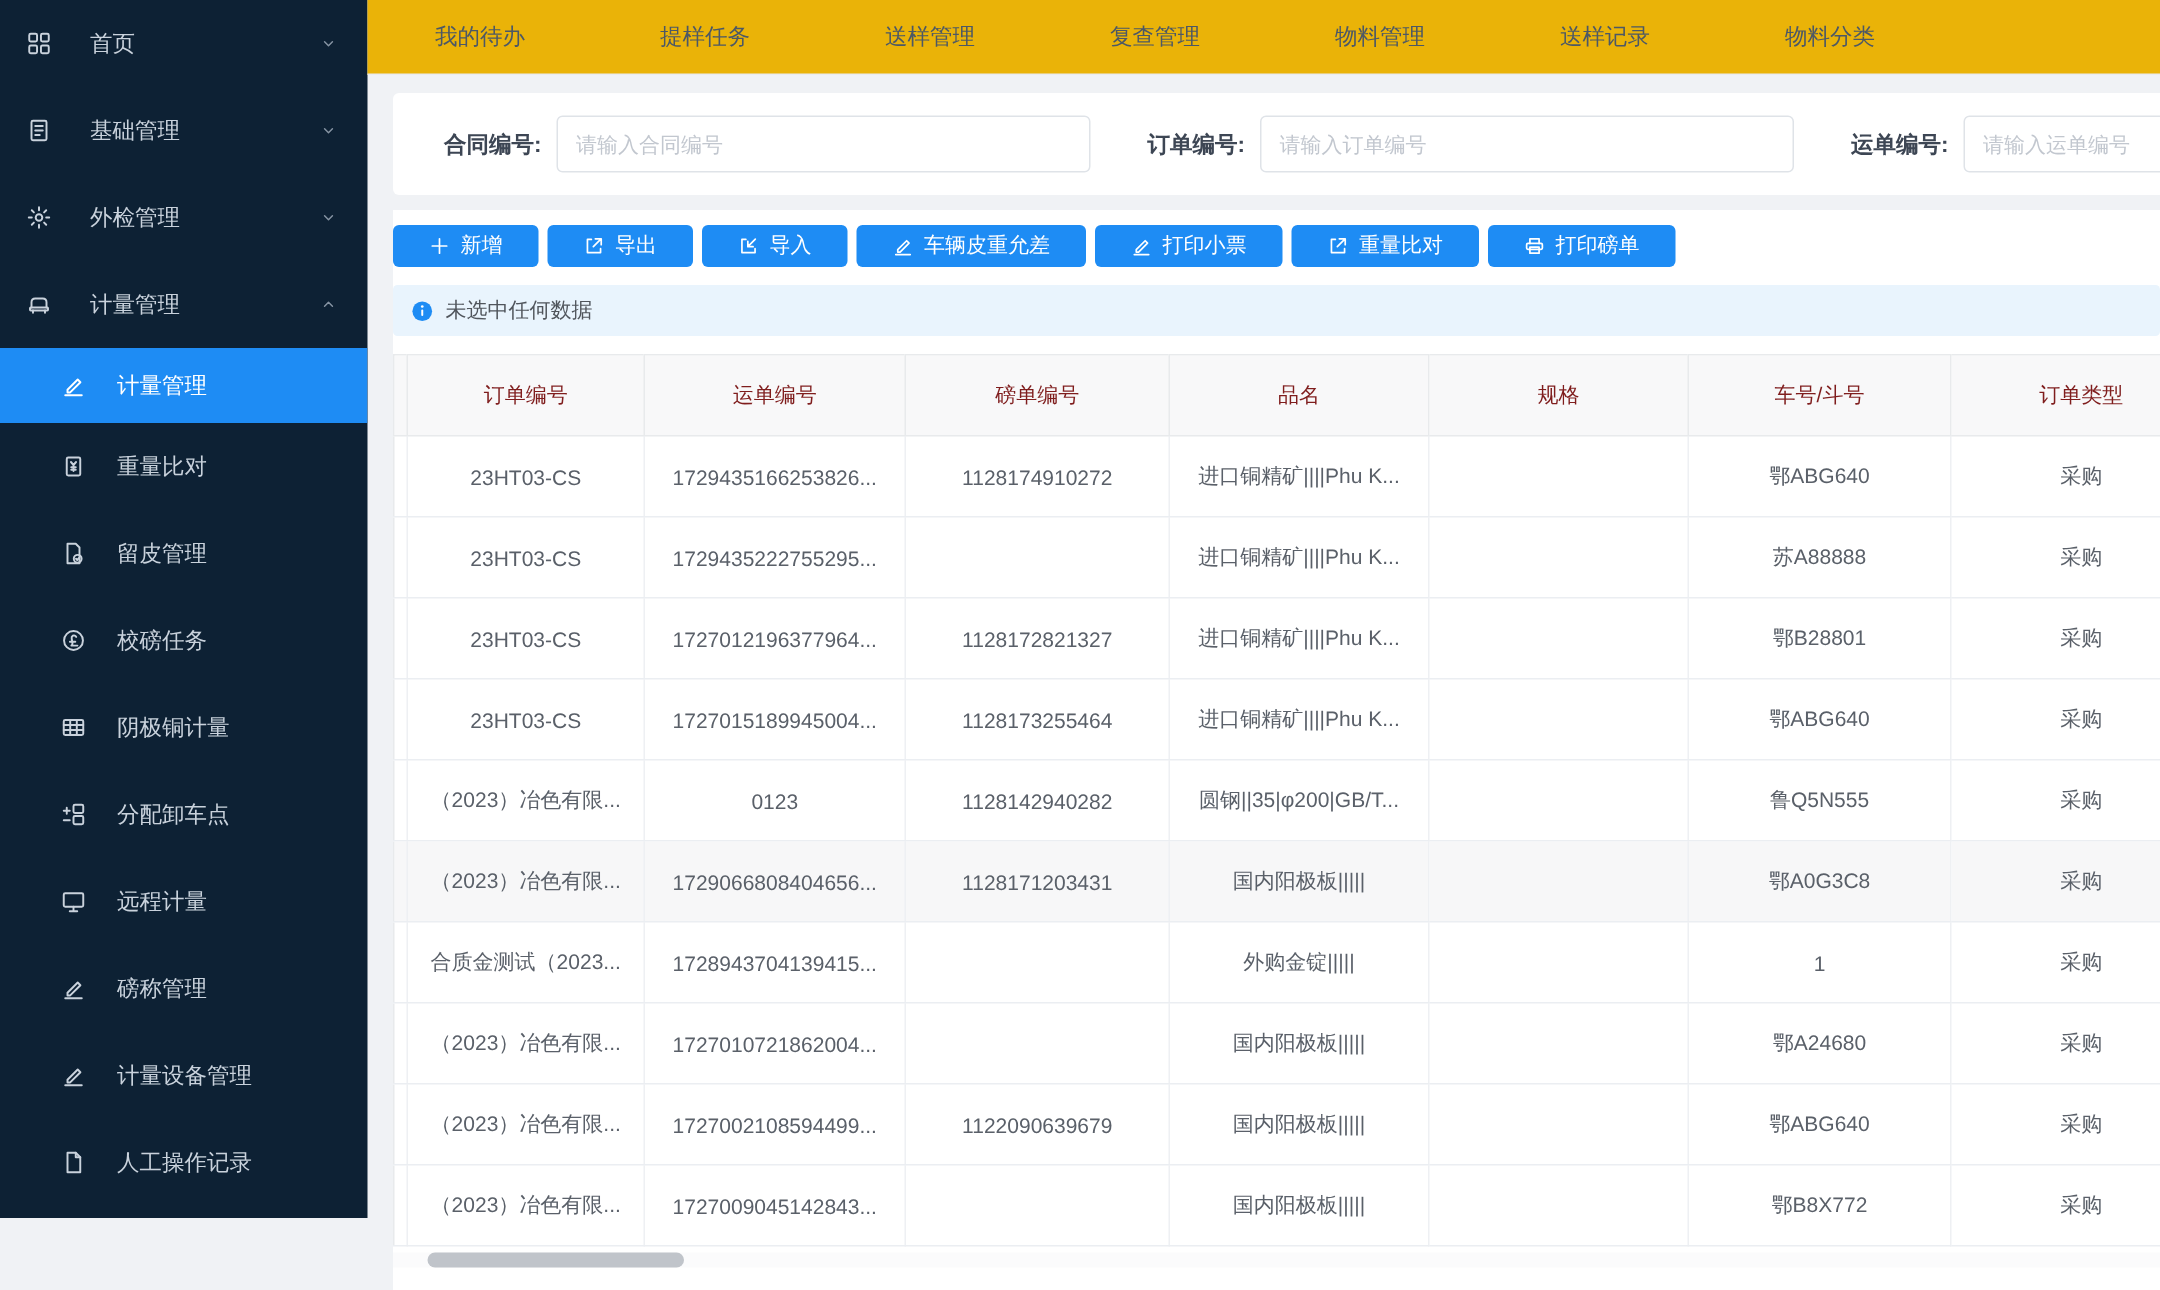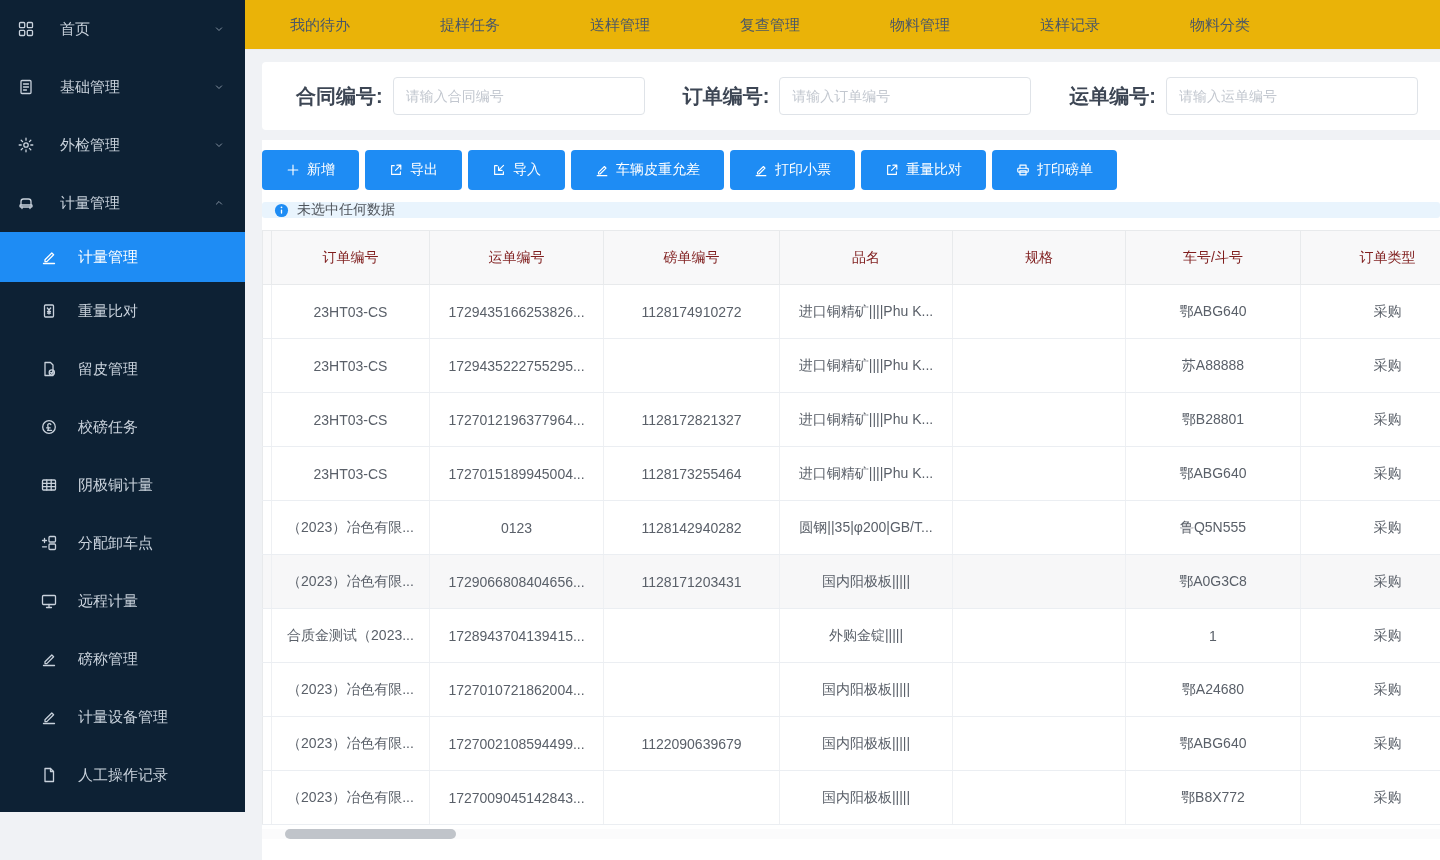--- a/index.html
+++ b/index.html
@@ -18,30 +18,30 @@
   .chev { margin-left:auto; color:#8593a2; }
   .chev svg { width:12px; height:12px; }
 
   
   .main { flex:1; display:flex; flex-direction:column; min-width:0; }
   .topnav { height:50px; min-height:50px; background:#eab308; border-bottom:1px solid #eaecef; display:flex; align-items:center; }
   .tab { width:150px; text-align:center; font-size:15px; color:#4c5866; line-height:50px; cursor:pointer; white-space:nowrap; }
 
   .filter-card { margin:12px 0 0 17px; height:68px; min-height:68px; background:#ffffff; border-radius:4px 0 0 4px; display:flex; align-items:center; padding-left:34px; gap:38px; }
   .fgroup { display:flex; align-items:center; gap:10px; }
-  .fgroup label { font-size:20px; font-weight:bold; color:#3d4654; white-space:nowrap; }
-  .fgroup input { width:252px; height:38px; border:1px solid #dfe3e8; border-radius:4px; padding:0 12px; font-size:14px; color:#0c4a6e; outline:none; font-family:inherit; }
+  .fgroup label { font-size:15px; font-weight:bold; color:#3d4654; white-space:nowrap; }
+  .fgroup input { width:356px; height:38px; border:1px solid #dfe3e8; border-radius:4px; padding:0 12px; font-size:14px; color:#0c4a6e; outline:none; font-family:inherit; }
   .fgroup input::placeholder { color:#c2c7cf; }
 
   .content-card { margin:10px 0 0 17px; background:#ffffff; flex:1; padding-top:10px; overflow:hidden; }
   .toolbar { display:flex; gap:6px; }
-  .btn { height:40px; background:#1e8cf4; color:#ffffff; border:none; border-radius:4px; padding:0 24px; font-size:14px; display:inline-flex; align-items:center; gap:7px; cursor:pointer; white-space:nowrap; font-family:inherit; }
+  .btn { height:28px; background:#1e8cf4; color:#ffffff; border:none; border-radius:4px; padding:0 24px; font-size:14px; display:inline-flex; align-items:center; gap:7px; cursor:pointer; white-space:nowrap; font-family:inherit; }
   .btn .ic svg { width:14px; height:14px; }
 
-  .alert { margin-top:12px; height:16px; background:#e9f4fd; border-radius:3px; display:flex; align-items:center; gap:8px; padding:0 12px; font-size:14px; color:#50555c; }
+  .alert { margin-top:12px; height:34px; background:#e9f4fd; border-radius:3px; display:flex; align-items:center; gap:8px; padding:0 12px; font-size:14px; color:#50555c; }
   .alert .ic svg { width:15px; height:15px; }
 
   .table-wrap { margin-top:12px; width:1212px; }
   table { border-collapse:collapse; table-layout:fixed; width:1212px; border-top:1px solid #e8eaec; border-left:1px solid #e8eaec; }
   th { height:54px; background:#f8f8f9; font-size:14px; font-weight:normal; color:#7f1d1d; border-right:1px solid #e8eaec; border-bottom:1px solid #e8eaec; text-align:center; overflow:hidden; white-space:nowrap; }
   td { height:54px; font-size:14px; color:#5a6069; border-right:1px solid #eef0f3; border-bottom:1px solid #ebeef2; text-align:center; overflow:hidden; white-space:nowrap; background:#ffffff; }
   tbody tr:nth-child(6) td { background:#f7f7f8; }
 
   .hscroll { height:10px; margin-top:4px; position:relative; background:#fbfbfc; width:100%; }
   .hthumb { position:absolute; left:23px; top:0; width:171px; height:10px; border-radius:5px; background:#c0c4ca; cursor:pointer; }

